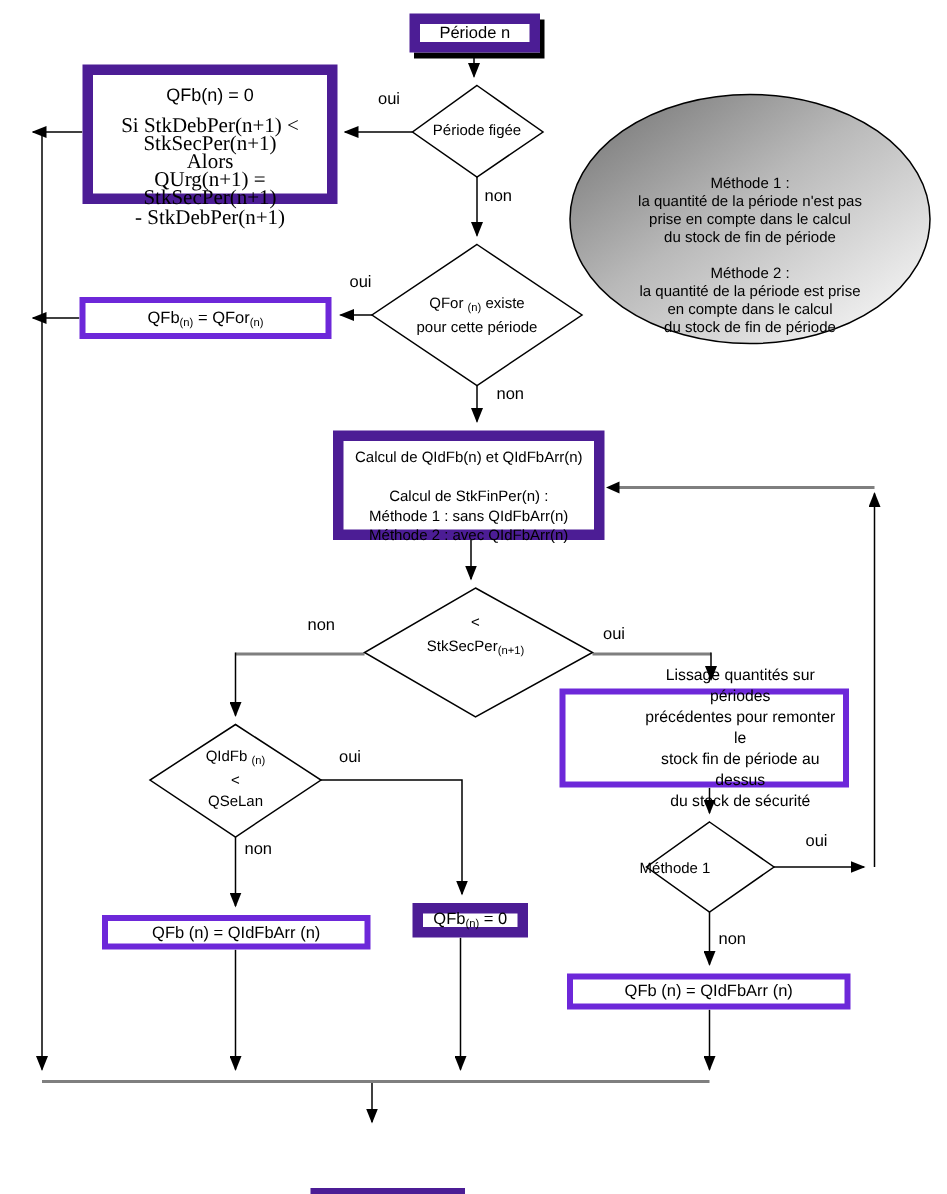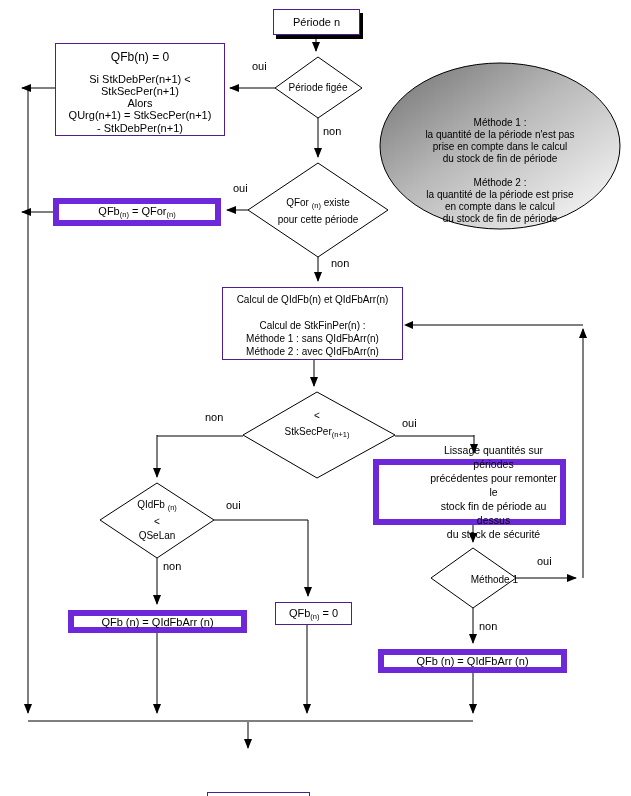--- a/index.html
+++ b/index.html
@@ -2,35 +2,35 @@
 <html><head>
 <meta charset="utf-8">
 <style>
   html,body { margin:0; padding:0; background:#fff; }
   #stage {
     position:relative; width:631px; height:796px; background:#ffffff;
     font-family:"Liberation Sans", sans-serif; color:#000; overflow:hidden;
   }
   #wires { position:absolute; left:0; top:0; width:631px; height:796px; }
   .box {
-    position:absolute; background:#fff; border:1px solid #4c1d95;
+    position:absolute; background:#fff; border:7px solid #4c1d95;
     display:flex; flex-direction:column; align-items:center; justify-content:center;
     text-align:center; box-sizing:border-box; font-size:11px;
   }
-  .grayb { border:6px solid #6d28d9; }
+  .grayb { border:4px solid #6d28d9; }
   .shadowed { box-shadow:3px 4px 0 0 #000; }
   .dtext {
     position:absolute; text-align:center; font-size:10px; line-height:15px;
     pointer-events:none;
   }
   .etext { position:absolute; text-align:center; font-size:10px; line-height:12px; }
   .etext .ln { min-height:12px; }
   .lbl { position:absolute; font-size:11px; }
   .sub { font-size:7.5px; vertical-align:-2px; }
-  .small { font-size:11px; line-height:12px; }
+  .small { font-size:14px; line-height:12px;font-family:Liberation Serif, serif; }
   .calc-lines { font-size:10px; line-height:13px; }
   .calc-lines .ln { min-height:13px; }
   .liss-lines { font-size:10.5px; line-height:14px; }
   .title12 { font-size:12px; margin-bottom:9px; }
 </style>
 </head>
 <body>
 
 <div id="stage">
 
@@ -146,21 +146,21 @@
     <div>&lt;</div>
     <div><span>StkSecPer</span><span class="sub">(n+1)</span></div>
   </div>
 
   <div class="dtext" style="left:107px; top:498px; width:100px; line-height:14px;">
     <div><span>QIdFb </span><span class="sub">(n)</span></div>
     <div>&lt;</div>
     <div>QSeLan</div>
   </div>
 
-  <div class="dtext" style="left:428px; top:572px; width:90px;text-align:right;">
+  <div class="dtext" style="left:405px; top:572px; width:90px;">
     <span>Méthode 1</span>
   </div>
 
   <div class="etext" style="left:385px; top:97px; width:230px;margin-top:20px;">
     <div class="ln">Méthode 1 :</div>
     <div class="ln">la quantité de la période n'est pas</div>
     <div class="ln">prise en compte dans le calcul</div>
     <div class="ln">du stock de fin de période</div>
     <div class="ln"></div>
     <div class="ln">Méthode 2 :</div>

